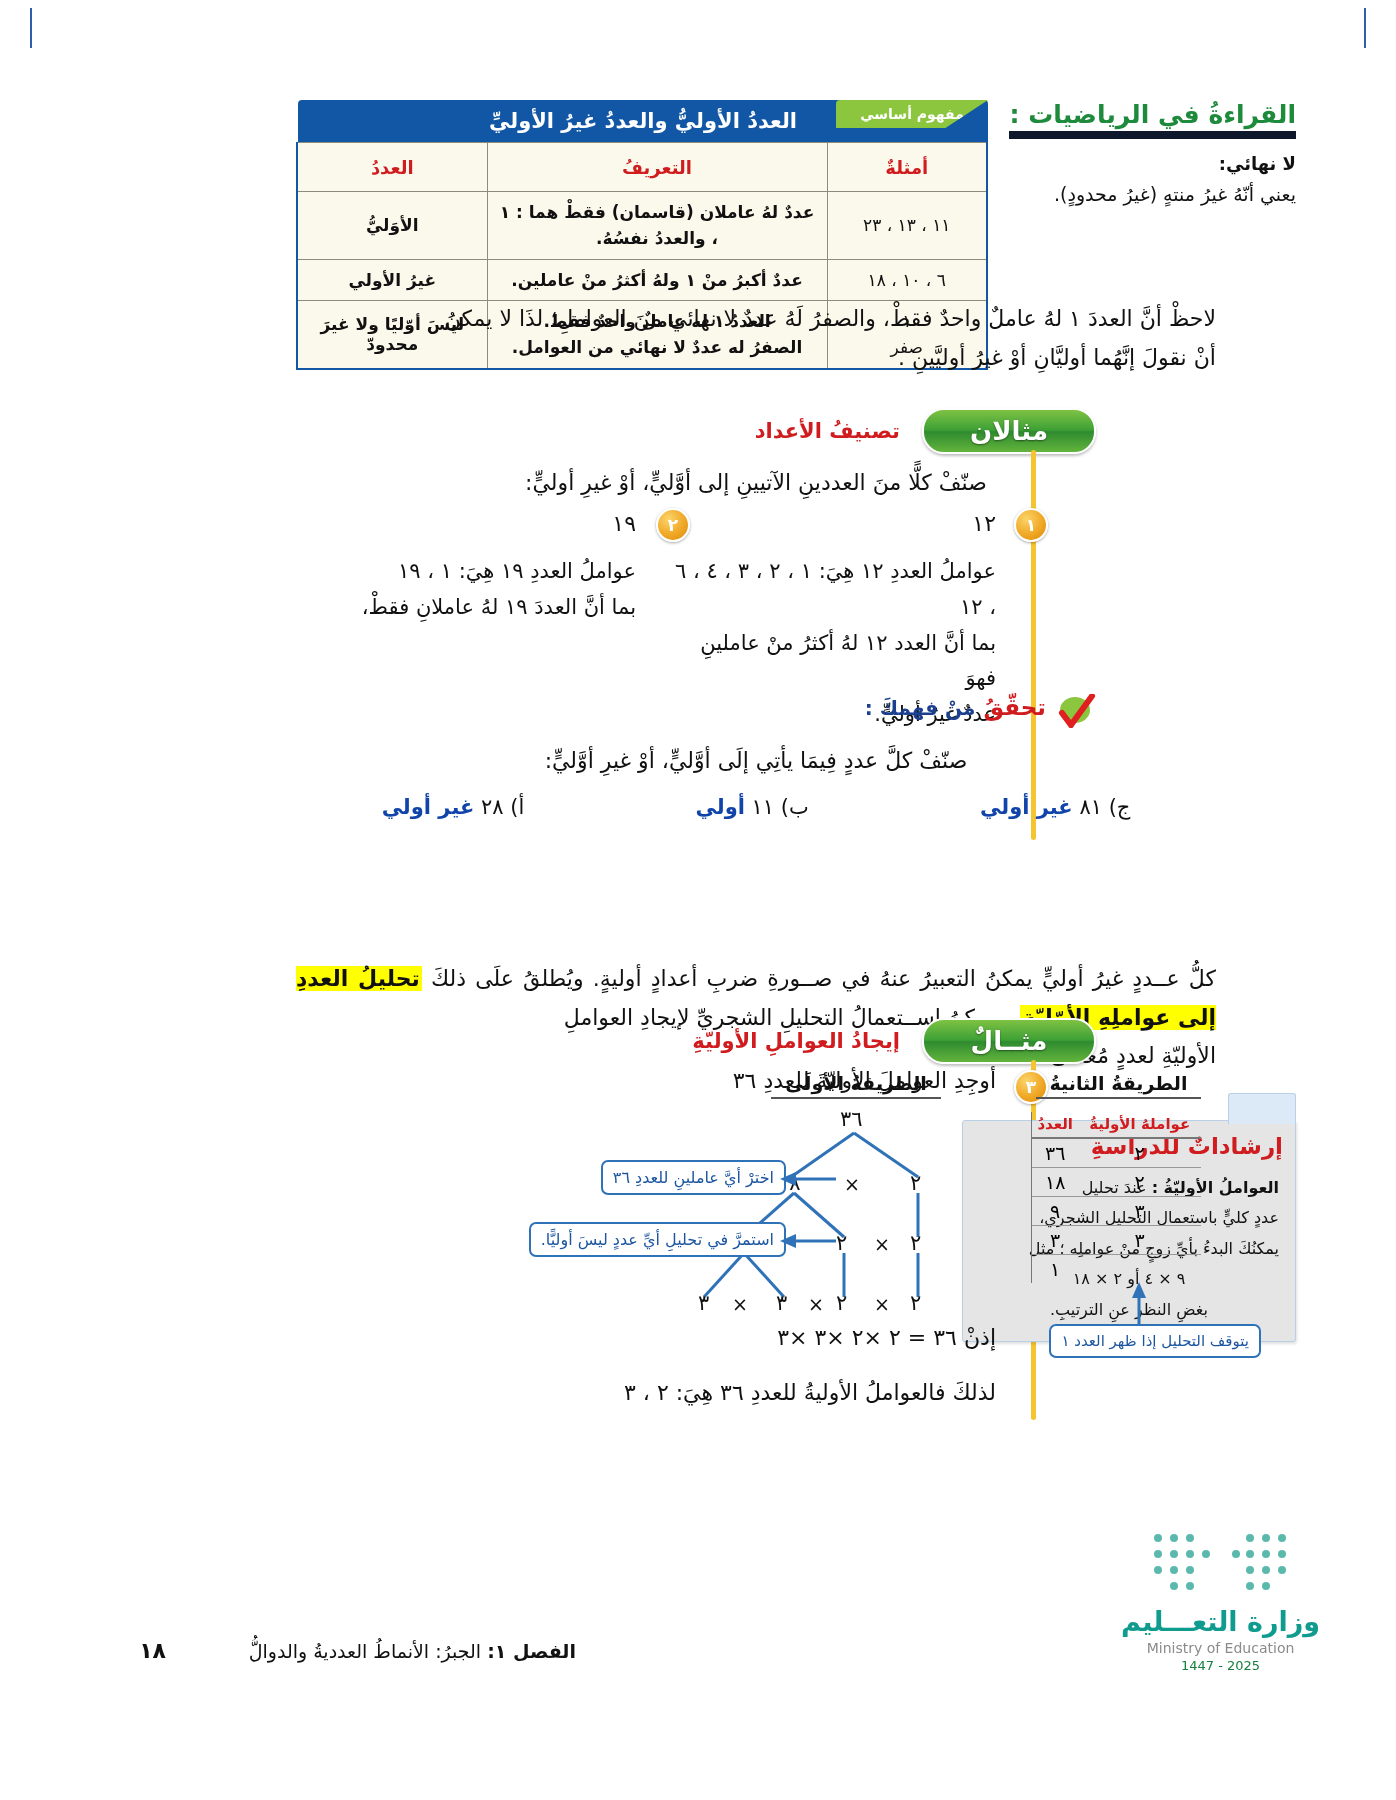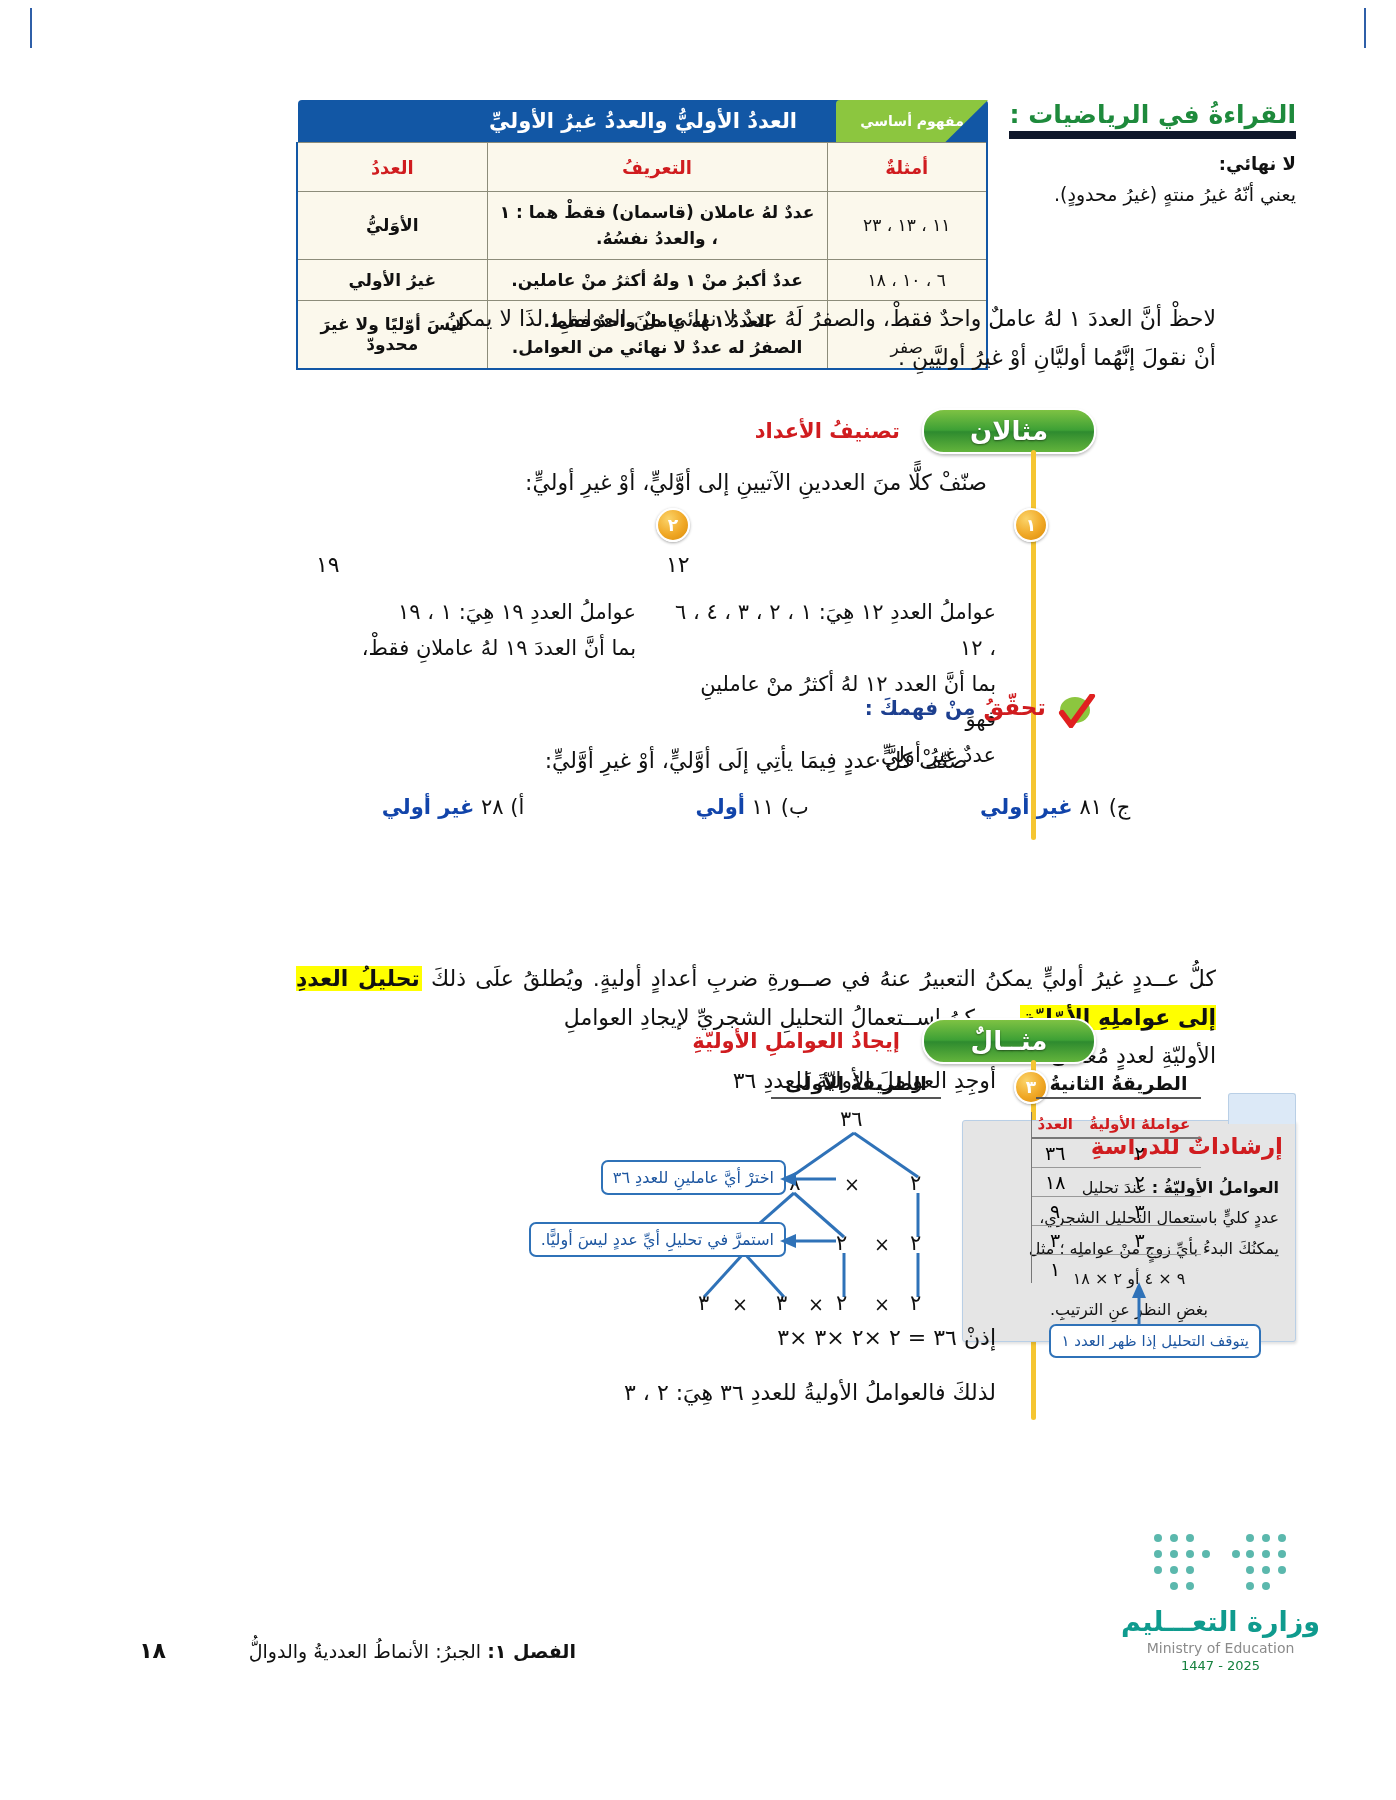--- a/index.html
+++ b/index.html
@@ -30,21 +30,21 @@
 
   
   .concept-wrap{position:absolute;right:408px;top:100px;width:690px;}
   .concept-head{
     position:relative;background:#1257a5;color:#fff;height:42px;
     border-radius:4px 4px 0 0;
     display:flex;align-items:center;justify-content:center;
   }
   .concept-head .ch-title{font-size:21px;font-weight:bold;letter-spacing:0px;}
   .concept-ribbon{
-    position:absolute;right:0;top:0;height:42px;width:152px;
+    position:absolute;right:0;top:0;height:28px;width:152px;
     background:#8cc63f;color:#fff;font-size:14px;font-weight:bold;
     display:flex;align-items:center;justify-content:center;
     border-radius:4px 0 0 0;
     clip-path:polygon(0 0,100% 0,72% 100%,0 100%);
   }
   table.concept{
     width:100%;border-collapse:collapse;background:#fbf8ec;
     border:2px solid #1257a5;border-top:none;
     table-layout:fixed;
   }
@@ -99,21 +99,21 @@
     border:2px solid #ffffff;box-shadow:0 1px 3px rgba(0,0,0,.35);
     color:#ffffff;font-size:17px;font-weight:bold;
     display:flex;align-items:center;justify-content:center;
   }
 
   
   .ex-prompt{position:absolute;right:180px;top:470px;width:920px;text-align:center;font-size:22px;color:#111;}
   .ex-col{position:absolute;font-size:21px;color:#111;line-height:1.7;text-align:right;}
   .ex-right{right:400px;top:505px;width:330px;}
   .ex-left{right:760px;top:505px;width:320px;}
-  .ex-head{text-align:left;font-size:22px;margin-bottom:12px;margin-top:41px;}
+  .ex-head{text-align:right;font-size:22px;margin-bottom:12px;}
 
   
   .check-head{position:absolute;right:300px;top:694px;display:flex;align-items:flex-start;}
   .check-tick{
     width:40px;height:34px;margin-left:10px;position:relative;
   }
   .check-title{color:#d01c1f;font-size:23px;font-weight:bold;}
   .check-title .sub{color:#1d3f8f;font-size:20px;}
   .check-q{position:absolute;right:180px;top:748px;width:920px;text-align:center;font-size:22px;color:#111;}
   .check-ans{position:absolute;right:180px;top:795px;width:920px;display:flex;justify-content:space-around;font-size:21px;color:#111;}

